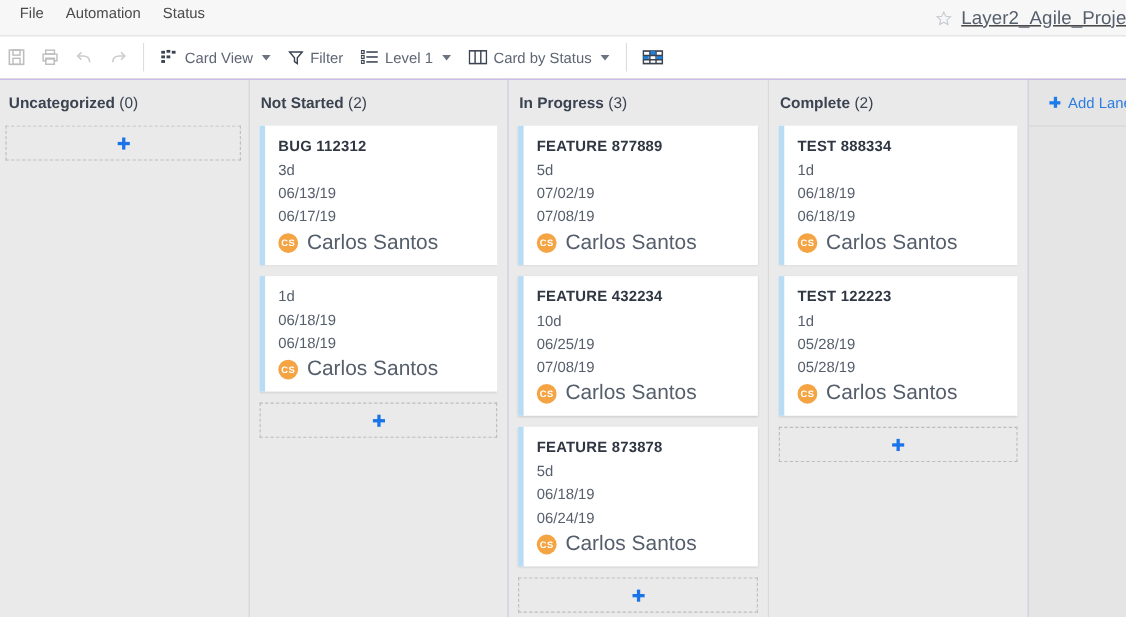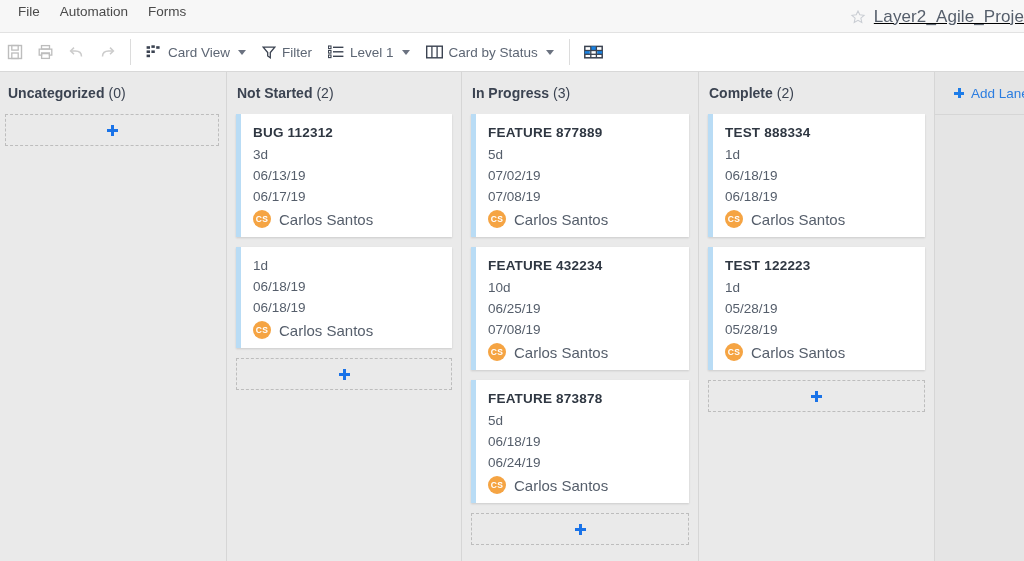--- a/index.html
+++ b/index.html
@@ -190,21 +190,21 @@
     color: #ffffff;
     font-size: 8.5px;
     font-weight: bold;
     display: flex;
     align-items: center;
     justify-content: center;
     letter-spacing: .3px;
     flex: 0 0 auto;
   }
   .assignee-name {
-    font-size: 15px;
+    font-size: 19px;
     color: #555e6b;
     white-space: nowrap;
   }
 
   
   .add-card {
     height: 32px;
     border: 1px dashed #bdbdbd;
     display: flex;
     align-items: center;
@@ -270,21 +270,21 @@
     flex: 0 0 auto;
   }
 </style>
 </head>
 <body>
 
 <div class="menubar">
   <div class="menu-items">
     <div class="menu-item">File</div>
     <div class="menu-item">Automation</div>
-    <div class="menu-item">Forms</div>
+    <div class="menu-item">Status</div>
   </div>
 
   <div class="doc-title-wrap">
     <svg class="star-icon" viewBox="0 0 20 20">
       <path d="M10 2.4l2.25 4.9 5.35.55-4 3.6 1.15 5.25L10 14.05 5.25 16.7 6.4 11.45l-4-3.6 5.35-.55z" fill="none" stroke="#c9cdd3" stroke-width="1.3"></path>
     </svg>
     <div class="doc-title">Layer2_Agile_Proje</div>
   </div>
 </div>
 

